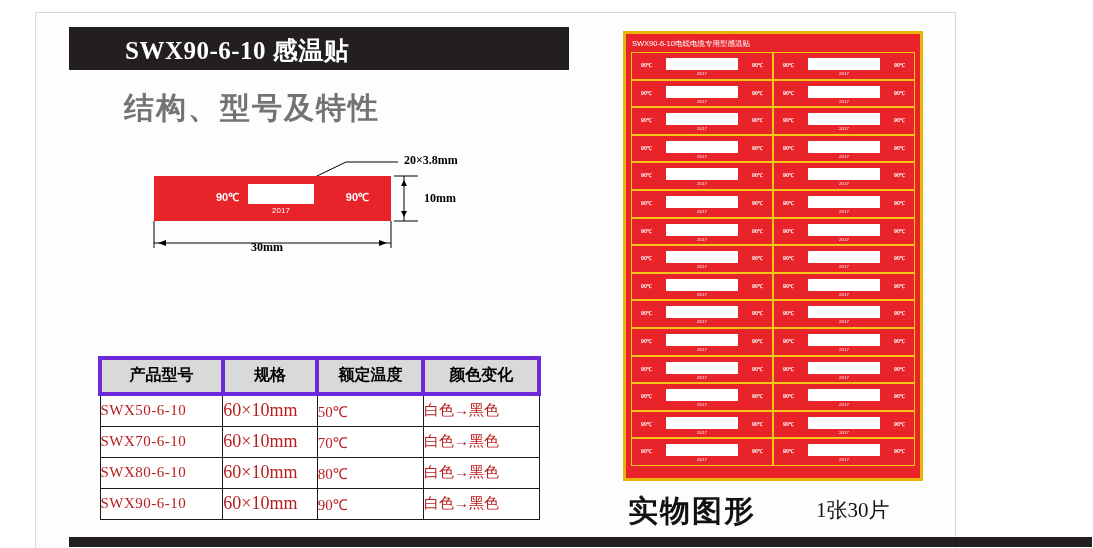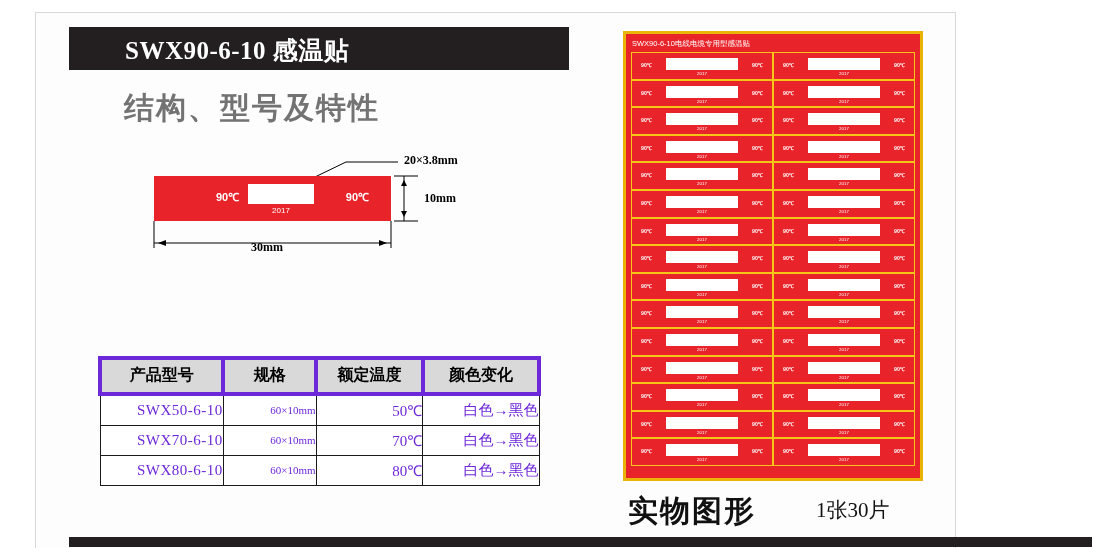--- a/index.html
+++ b/index.html
@@ -133,25 +133,25 @@
     font-weight: bold;
     padding: 5px 0 6px 0;
     color: #000;
     text-align: center;
   }
   .spec-table td {
     border: 1px solid #1a1a1a;
     border-top: none;
     font-size: 15px;
     padding: 4px 0 5px 0;
-    text-align: right;
-    color: #6d28d9;
+    text-align: left;
+    color: #b91c1c;
     background: #ffffff;
   }
-  .spec-table tr td:nth-child(2) { font-size: 11px; }
+  .spec-table tr td:nth-child(2) { font-size: 18px; }
   .spec-table tr td:nth-child(1) { font-size: 15px; letter-spacing: .5px;}
 
   .bottom-bar {
     position: absolute;
     left: 33px; bottom: 12px;
     width: 1023px; height: 10px;
     background: #231f20;
   }
 
   
@@ -301,20 +301,26 @@
         <td>60×10mm</td>
         <td>70℃</td>
         <td>白色→黑色</td>
       </tr>
       <tr>
         <td>SWX80-6-10</td>
         <td>60×10mm</td>
         <td>80℃</td>
         <td>白色→黑色</td>
       </tr>
+      <tr>
+        <td>SWX90-6-10</td>
+        <td>60×10mm</td>
+        <td>90℃</td>
+        <td>白色→黑色</td>
+      </tr>
     </tbody>
   </table>
 
   <div class="sheet">
     <div class="sheet-header">SWX90-6-10电线电缆专用型感温贴</div>
     <div class="sheet-grid" id="sheet-grid">
         <div class="cell">
           <div class="t-left">90℃</div>
           <div class="win"></div>
           <div class="t-right">90℃</div>

